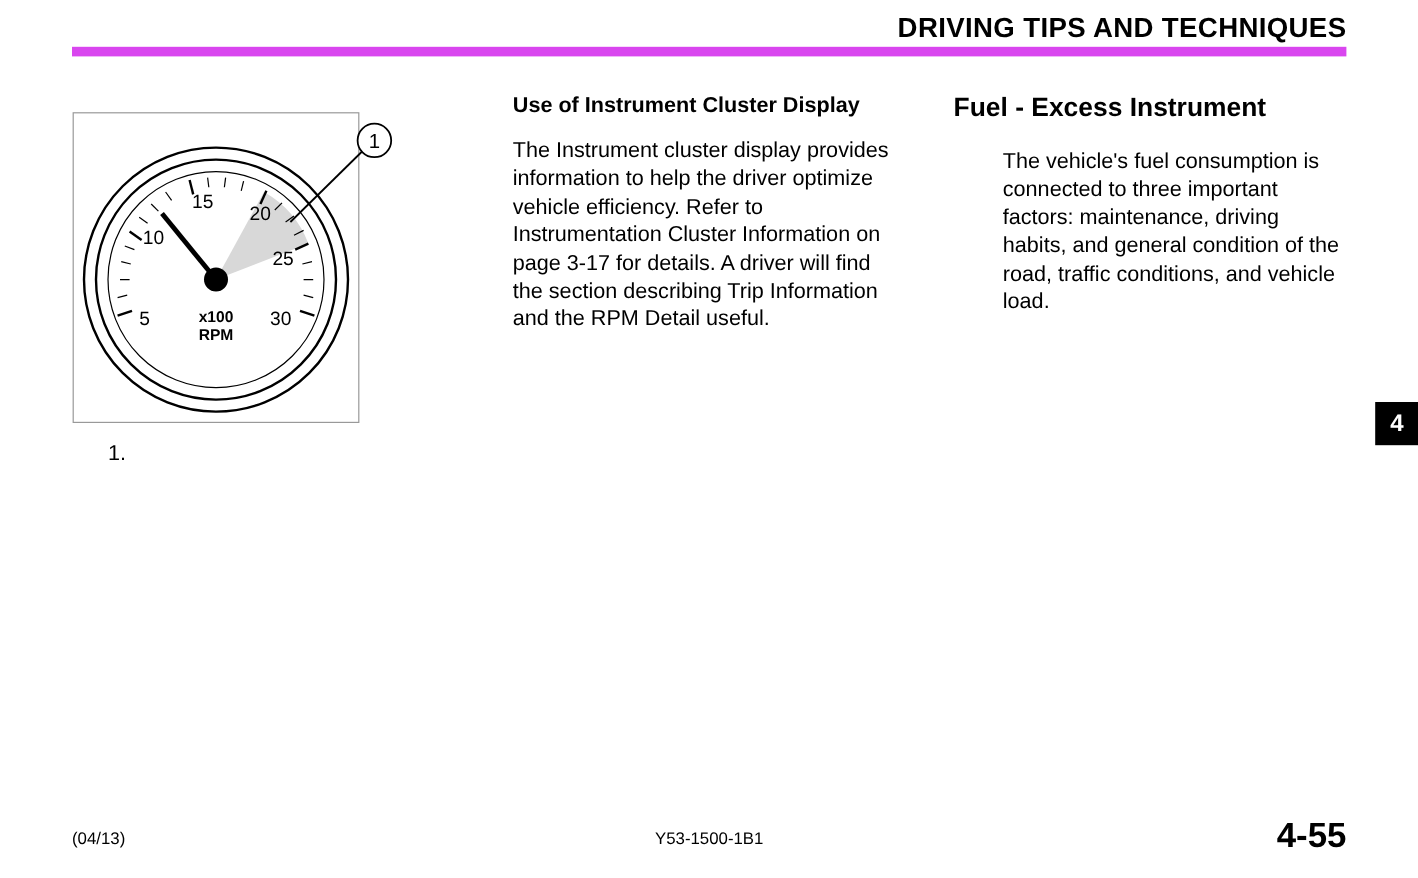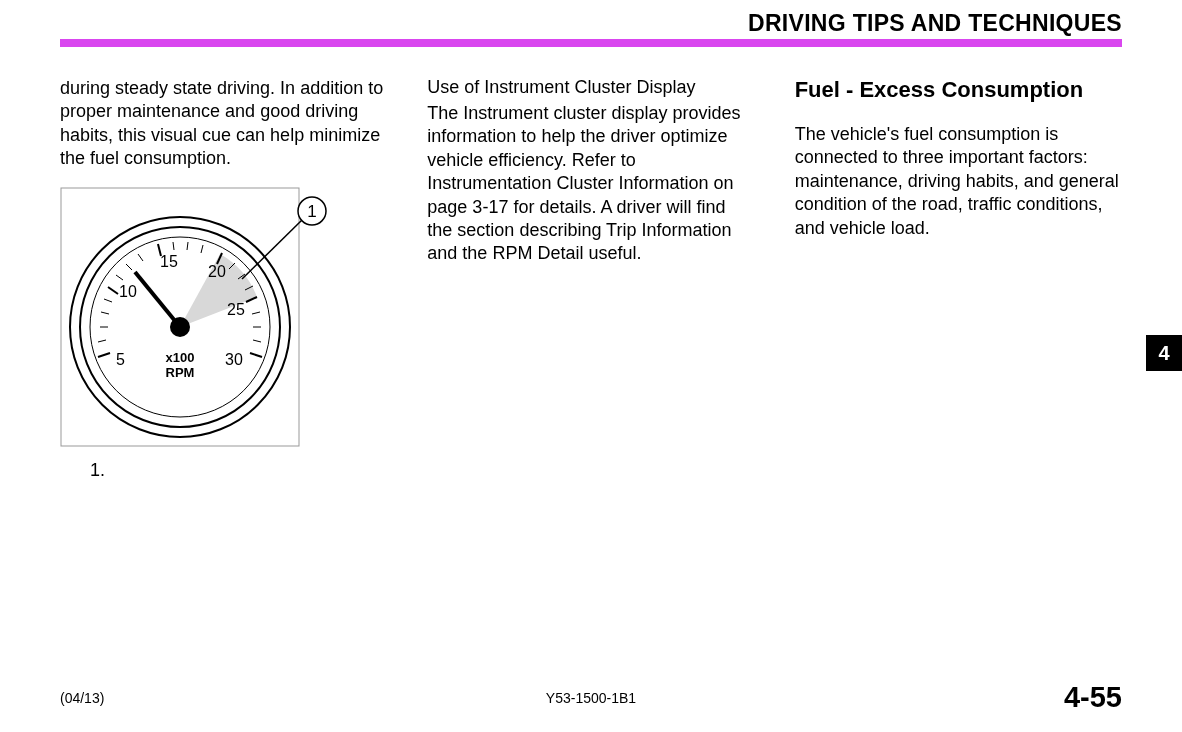--- a/index.html
+++ b/index.html
@@ -50,36 +50,37 @@
       gap: 30px;
       font-size: 18px;
       margin-top: 8px;
       margin-left: 30px;
       line-height: 1.3;
     }
     .caption-num {
       flex-shrink: 0;
     }
     .col-2 .subhead {
-      font-weight: normal;
-      font-size: 18px;
-      margin-bottom: 4px;
+      font-weight: bold;
+      font-size: 18px;
+      margin-bottom: 16px;
     }
     .col-2 p.body {
       font-size: 18px;
       line-height: 1.3;
     }
     .col-3 .section-head {
       font-weight: bold;
       font-size: 22px;
       margin-bottom: 20px;
     }
     .col-3 p.body {
       font-size: 18px;
       line-height: 1.3;
+      margin-left: 41px;
     }
     .tab {
       position: absolute;
       right: 0;
       top: 335px;
       width: 36px;
       height: 36px;
       background: #000;
       color: #fff;
       font-weight: bold;
@@ -109,21 +110,20 @@
       font-size: 29px;
     }
   </style>
 </head>
 <body>
 
 <div class="header-title">DRIVING TIPS AND TECHNIQUES</div>
 
 <div class="columns">
   <div class="col col-1">
-    <p class="intro">during steady state driving. In addition to proper maintenance and good driving habits, this visual cue can help minimize the fuel consumption.</p>
 
     <div class="gauge-figure">
       <svg class="gauge-svg" viewBox="0 0 270 260">
 
         <rect x="1" y="1" width="238" height="258" fill="none" stroke="#999" stroke-width="1"></rect>
 
         <circle cx="120" cy="140" r="110" fill="none" stroke="#000" stroke-width="2"></circle>
         <circle cx="120" cy="140" r="100" fill="none" stroke="#000" stroke-width="2"></circle>
 
         <circle cx="120" cy="140" r="90" fill="#fff" stroke="#000" stroke-width="1"></circle>
@@ -182,21 +182,21 @@
       <span class="caption-num">1.</span>
     </div>
   </div>
 
   <div class="col col-2">
     <div class="subhead">Use of Instrument Cluster Display</div>
     <p class="body">The Instrument cluster display provides information to help the driver optimize vehicle efficiency. Refer to Instrumentation Cluster Information on page 3-17 for details. A driver will find the section describing Trip Information and the RPM Detail useful.</p>
   </div>
 
   <div class="col col-3">
-    <div class="section-head">Fuel - Excess Consumption</div>
+    <div class="section-head">Fuel - Excess Instrument</div>
     <p class="body">The vehicle's fuel consumption is connected to three important factors: maintenance, driving habits, and general condition of the road, traffic conditions, and vehicle load.</p>
   </div>
 </div>
 
 <div class="tab">4</div>
 
 <div class="footer">
   <span>(04/13)</span>
   <span class="footer-center">Y53-1500-1B1</span>
   <span class="footer-right">4-55</span>

